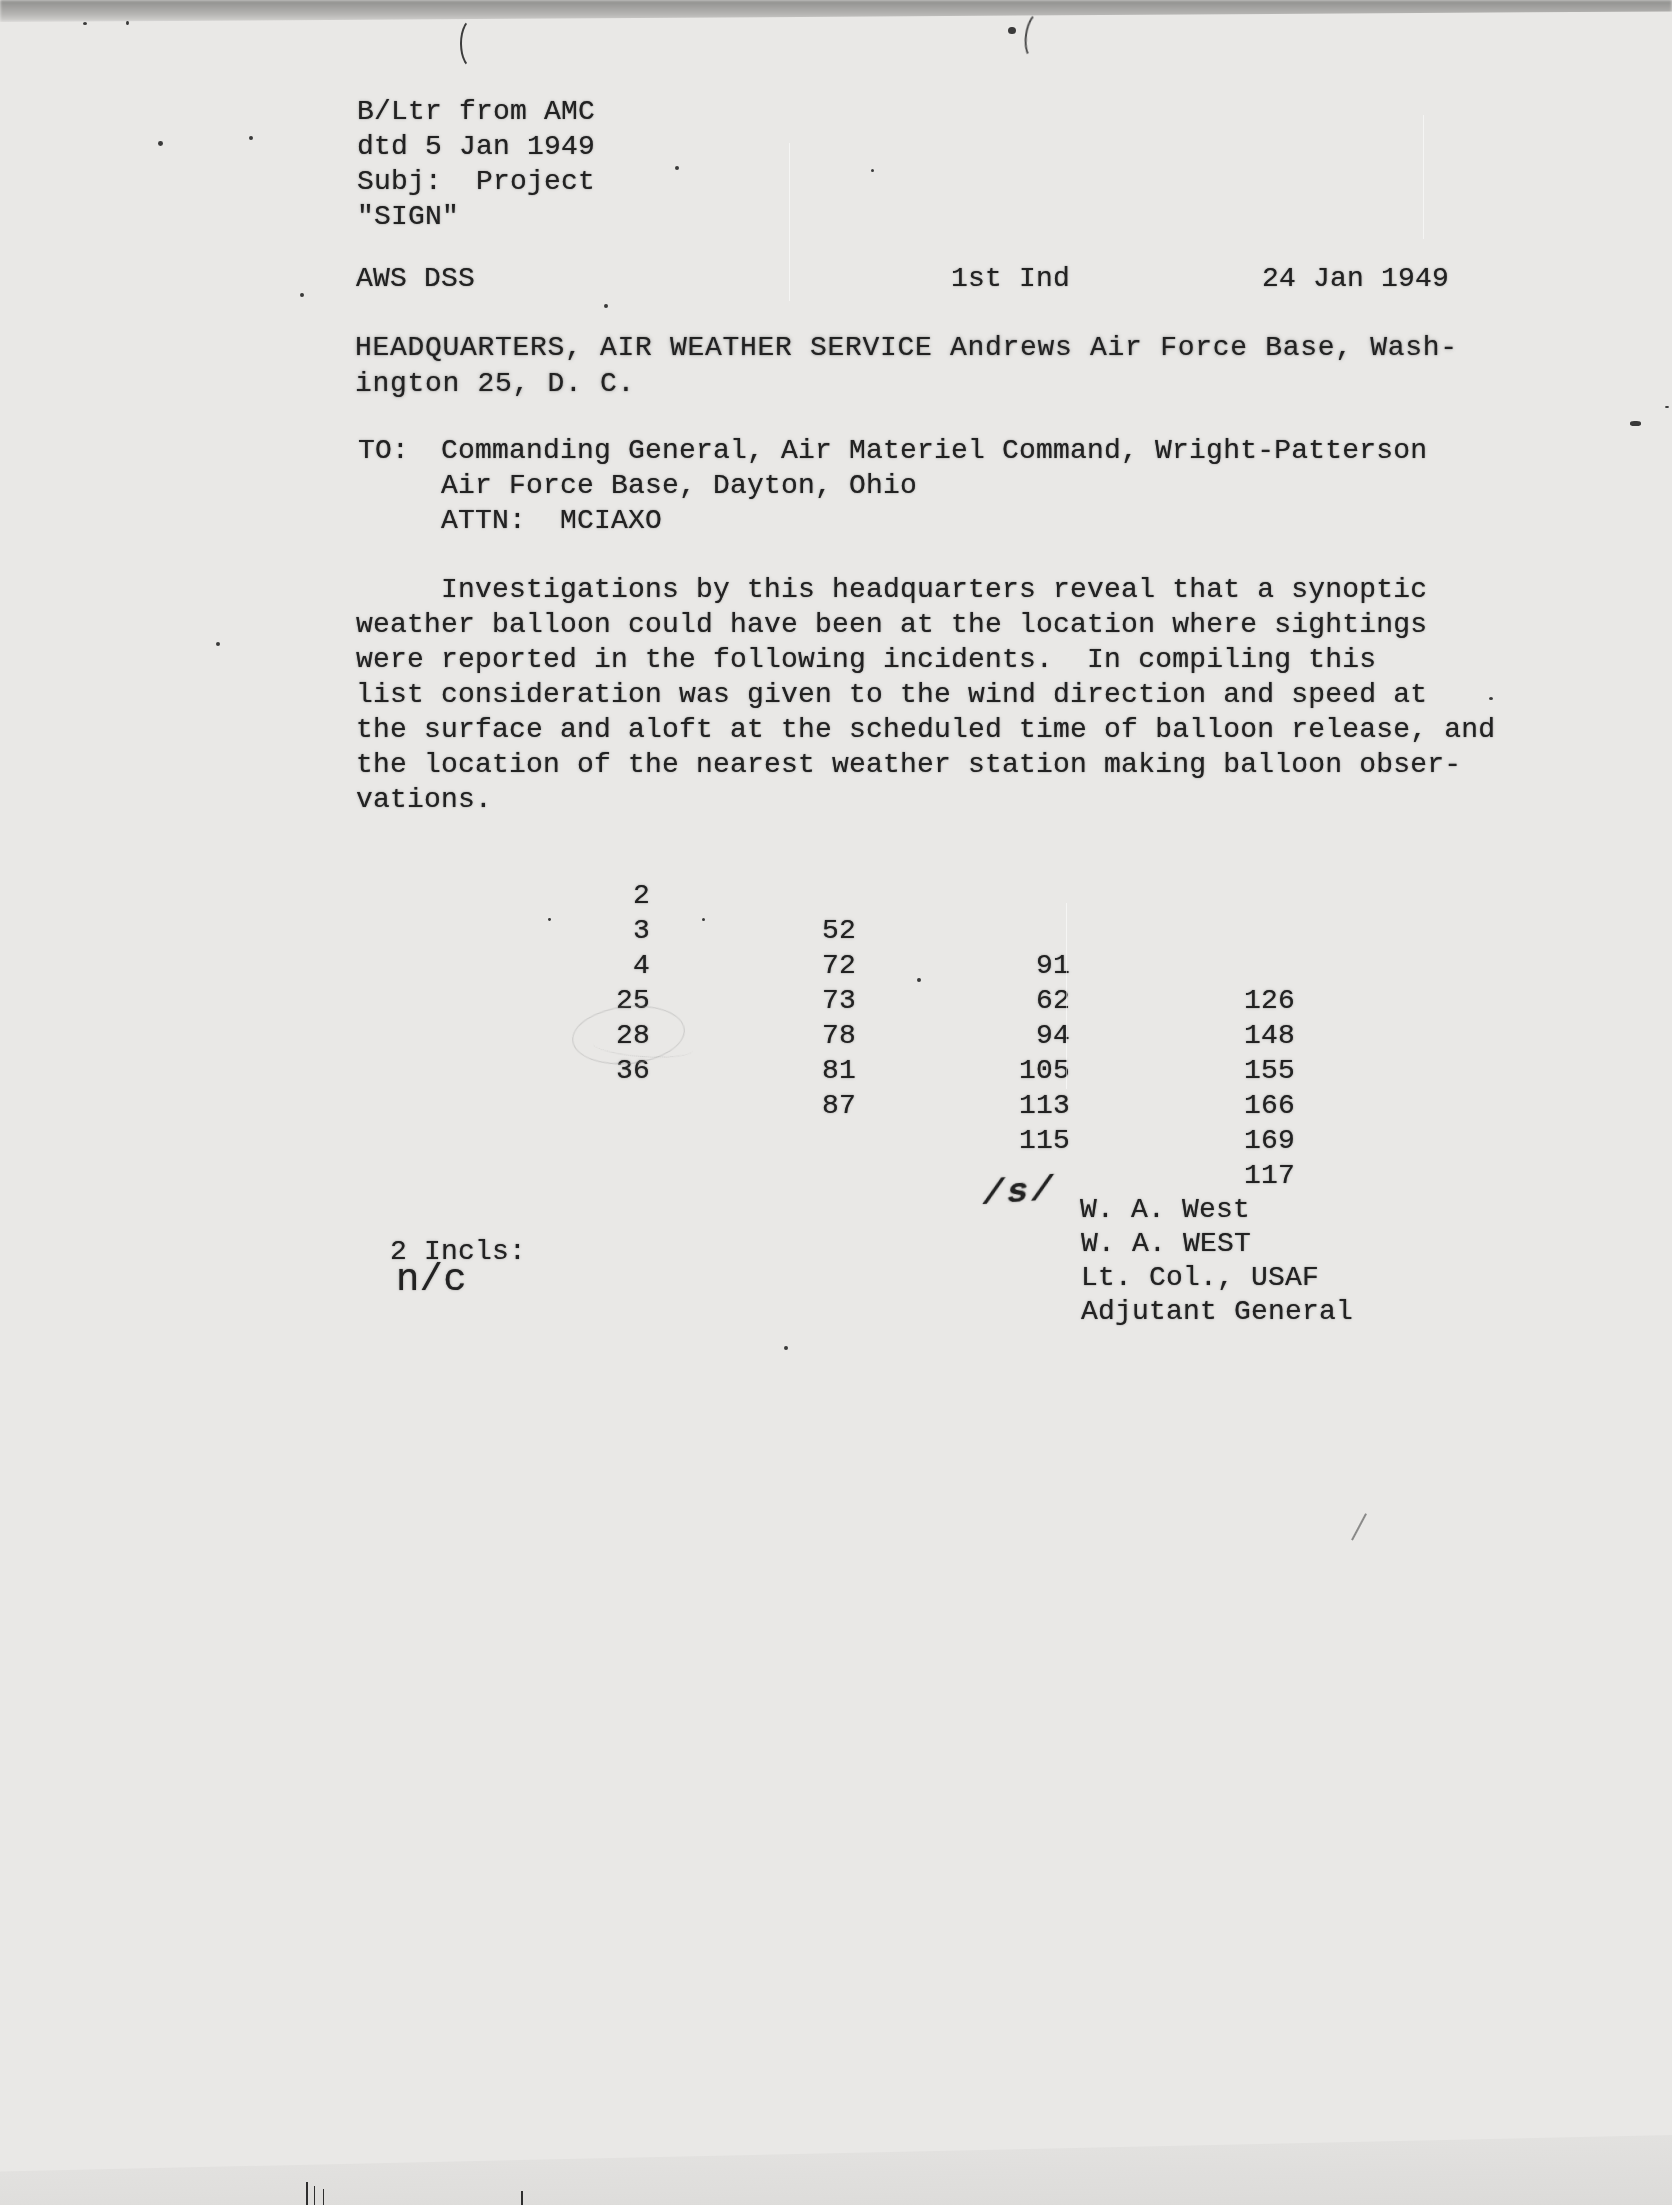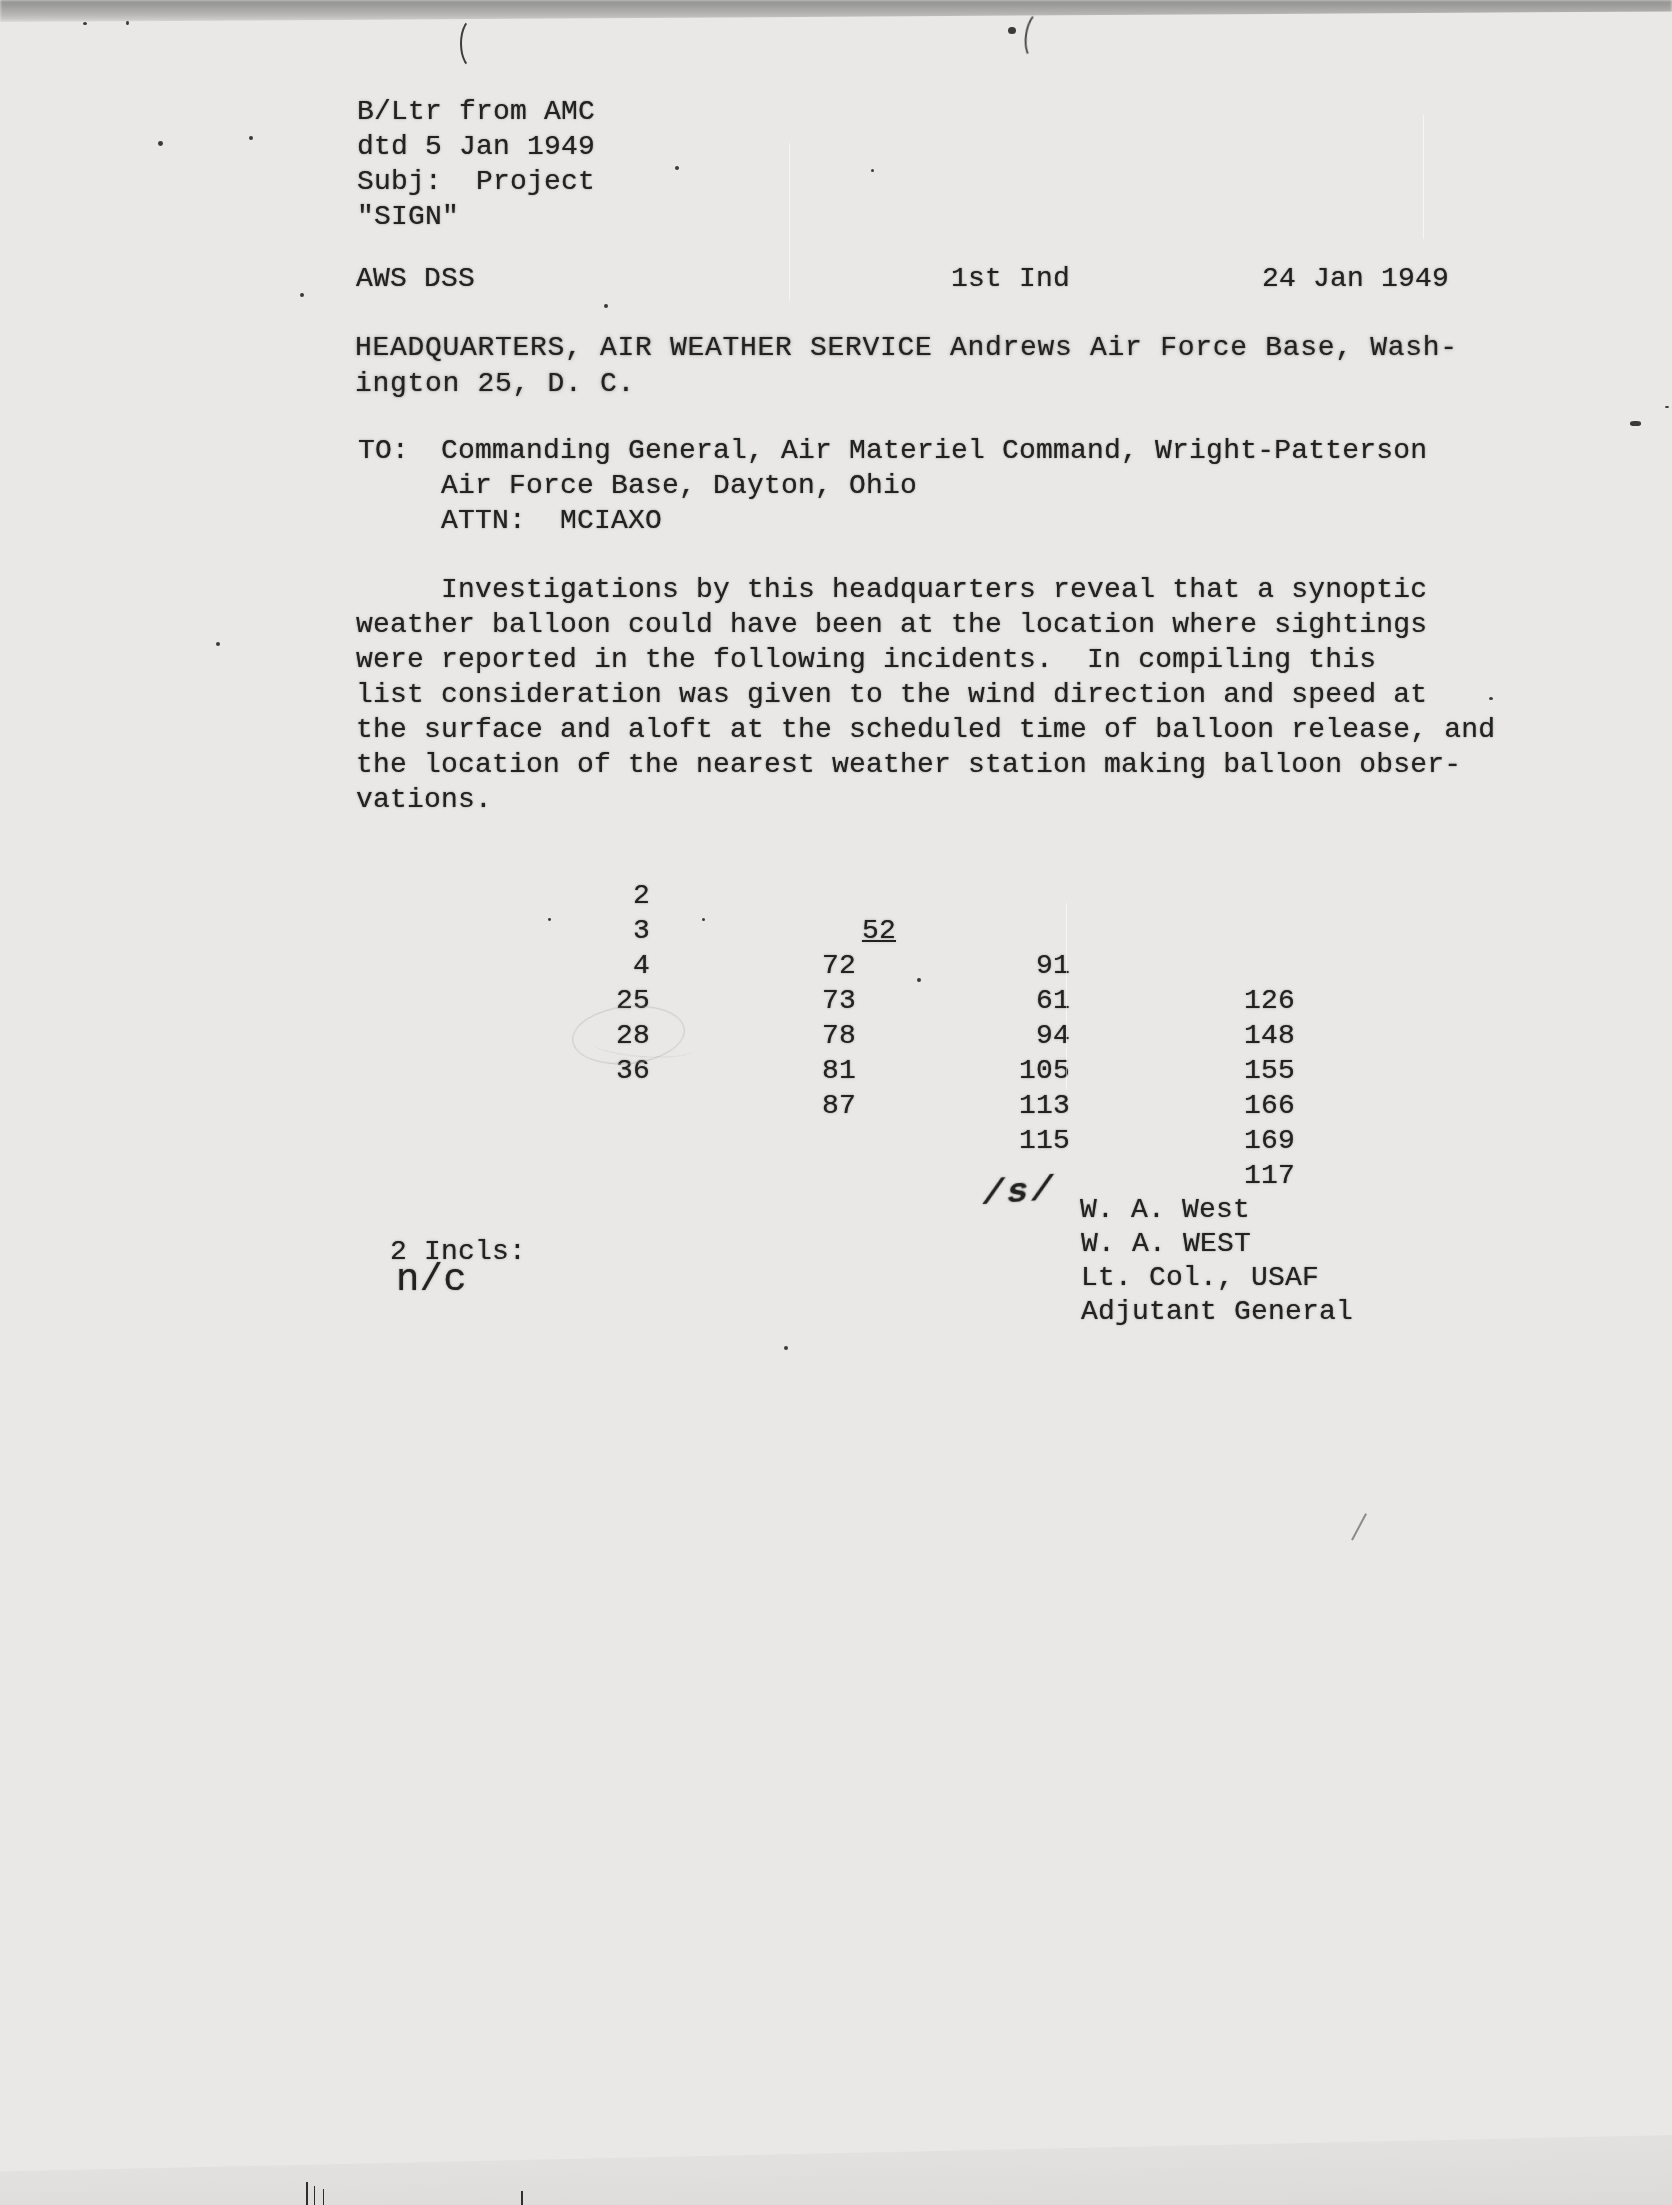--- a/index.html
+++ b/index.html
@@ -94,28 +94,28 @@
 weather balloon could have been at the location where sightings
 were reported in the following incidents.  In compiling this
 list consideration was given to the wind direction and speed at
 the surface and aloft at the scheduled time of balloon release, and
 the location of the nearest weather station making balloon obser-
 vations.</div>
 
   <div>
     <div class="txt" style="left:0;top:843px;width:1672px;">
       <span class="table-cell" style="left:535px;">2</span>
-      <span class="table-cell" style="left:781px;text-decoration:underline;">52</span>
+      <span class="table-cell" style="left:741px;">52</span>
       <span class="table-cell" style="left:955px;">91</span>
       <span class="table-cell" style="left:1180px;">126</span>
     </div>
     <div class="txt" style="left:0;top:878px;width:1672px;">
       <span class="table-cell" style="left:535px;">3</span>
       <span class="table-cell" style="left:741px;">72</span>
-      <span class="table-cell" style="left:955px;">61</span>
+      <span class="table-cell" style="left:955px;">62</span>
       <span class="table-cell" style="left:1180px;">148</span>
     </div>
     <div class="txt" style="left:0;top:913px;width:1672px;">
       <span class="table-cell" style="left:535px;">4</span>
       <span class="table-cell" style="left:741px;">73</span>
       <span class="table-cell" style="left:955px;">94</span>
       <span class="table-cell" style="left:1180px;">155</span>
     </div>
     <div class="txt" style="left:0;top:948px;width:1672px;padding-left:44px;">
       <span class="table-cell" style="left:535px;">25</span>

